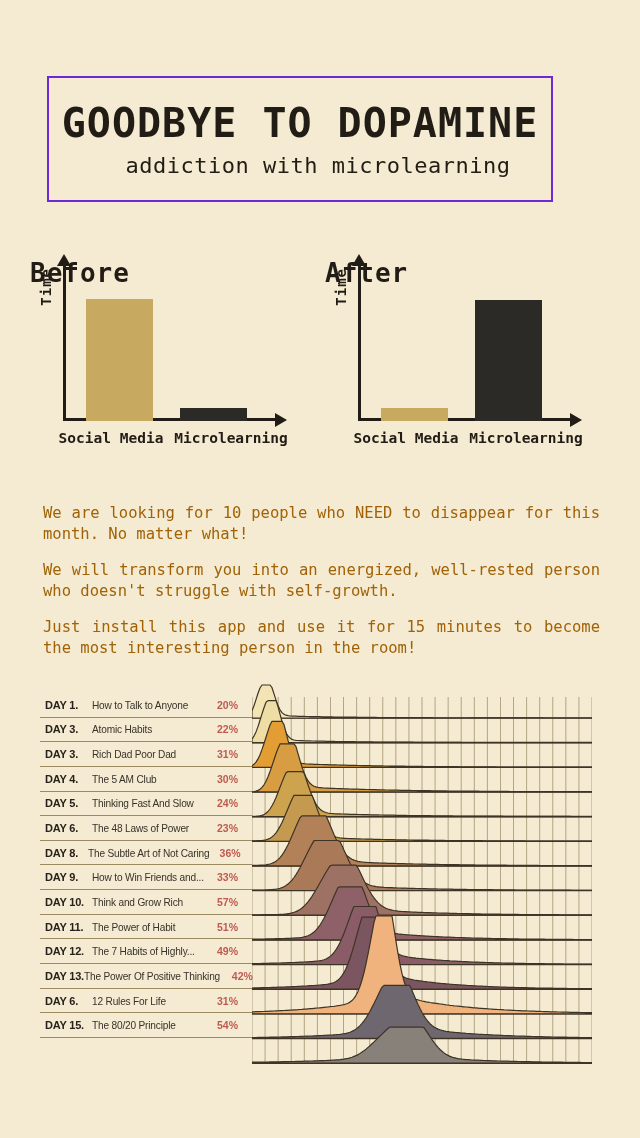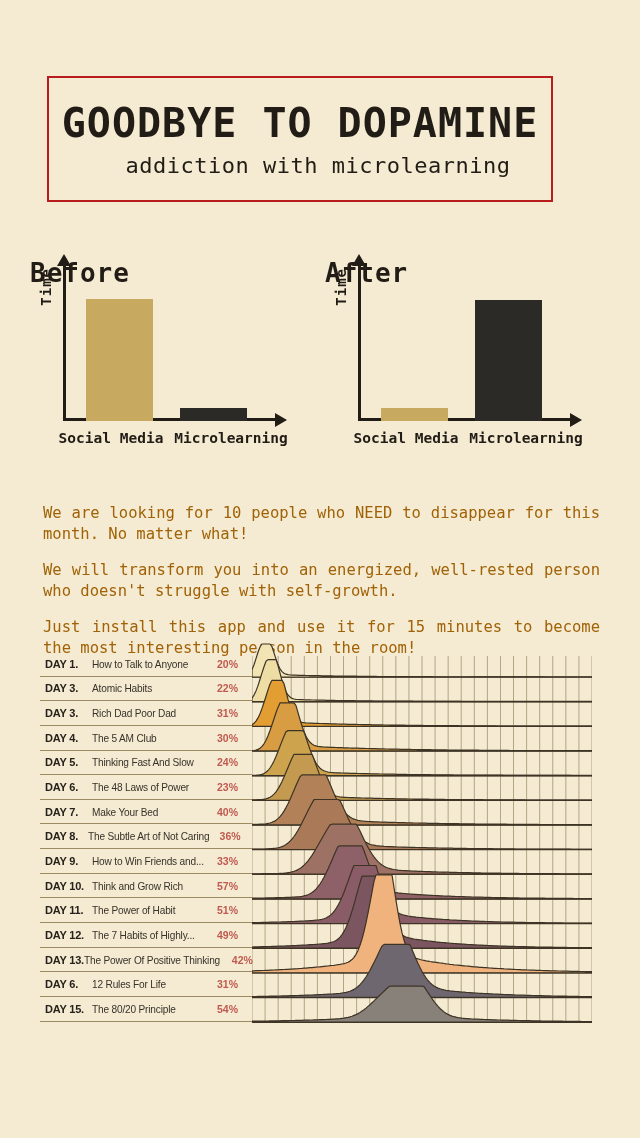--- a/index.html
+++ b/index.html
@@ -4,21 +4,21 @@
 <style>
   html,body{margin:0;padding:0;}
   body{
     width:640px;height:1138px;position:relative;overflow:hidden;
     background:#f4ebd2;color:#211c15;
     font-family:"DejaVu Sans Mono","Liberation Mono",monospace;
   }
   
   .header-box{
     position:absolute;left:47px;top:76px;width:506px;height:126px;
-    border:2px solid #b91c1c;box-sizing:border-box;
+    border:2px solid #6d28d9;box-sizing:border-box;
     display:flex;flex-direction:column;align-items:center;justify-content:center;gap:7px;
   }
   .header-title{font-size:40px;font-weight:bold;letter-spacing:1px;white-space:nowrap;}
   .header-sub{font-size:22px;letter-spacing:0.5px;white-space:nowrap;margin-left:36px;}
   
   .chart{position:absolute;top:252px;width:280px;height:232px;}
   #chart-before{left:30px;}
   #chart-after{left:325px;}
   .chart-title{position:absolute;top:6px;left:0;width:100%;text-align:left;
     font-size:26px;font-weight:bold;letter-spacing:1px;}
@@ -35,21 +35,21 @@
   .bar{position:absolute;bottom:63.5px;}
   .bar-label{position:absolute;top:176px;text-align:center;font-size:14.5px;
     font-weight:bold;line-height:1.5;}
   .bar-label.first{left:16px;width:130px;}
   .bar-label.second{left:122px;width:158px;}
   
   .paragraphs{position:absolute;left:43px;top:503px;width:557px;
     font-size:15.5px;line-height:1.36;text-align:justify;color:#a16207;}
   .paragraphs p{margin:0 0 15px 0;}
   
-  .ridge{position:absolute;left:40px;top:639px;width:552px;height:392px;}
+  .ridge{position:absolute;left:40px;top:680px;width:552px;height:392px;}
   .ridge-table{position:absolute;left:0;top:13px;width:212px;}
   .ridge-row{height:24.65px;box-sizing:border-box;border-bottom:1px solid #9c8b61;
     display:flex;align-items:center;font-family:"Liberation Sans",sans-serif;font-size:11px;}
   .ridge-day{width:47px;padding-left:5px;font-weight:bold;color:#26211a;white-space:nowrap;
     letter-spacing:-0.2px;}
   .ridge-book{flex:1;color:#38322a;white-space:nowrap;letter-spacing:-0.2px;
     transform:scaleX(0.92);transform-origin:left center;}
   .ridge-pct{width:28px;text-align:left;padding-right:7px;color:#c05a50;font-weight:bold;
     font-size:10.5px;}
   #ridge-svg{position:absolute;left:212px;top:0;}
@@ -118,25 +118,20 @@
       </div>
       <div class="ridge-row">
         <span class="ridge-day">DAY 5.</span>
         <span class="ridge-book">Thinking Fast And Slow</span>
         <span class="ridge-pct">24%</span>
       </div>
       <div class="ridge-row">
         <span class="ridge-day">DAY 6.</span>
         <span class="ridge-book">The 48 Laws of Power</span>
         <span class="ridge-pct">23%</span>
-      </div>
-      <div class="ridge-row">
-        <span class="ridge-day">DAY 7.</span>
-        <span class="ridge-book">Make Your Bed</span>
-        <span class="ridge-pct">40%</span>
       </div>
       <div class="ridge-row">
         <span class="ridge-day">DAY 8.</span>
         <span class="ridge-book">The Subtle Art of Not Caring</span>
         <span class="ridge-pct">36%</span>
       </div>
       <div class="ridge-row">
         <span class="ridge-day">DAY 9.</span>
         <span class="ridge-book">How to Win Friends and...</span>
         <span class="ridge-pct">33%</span>

